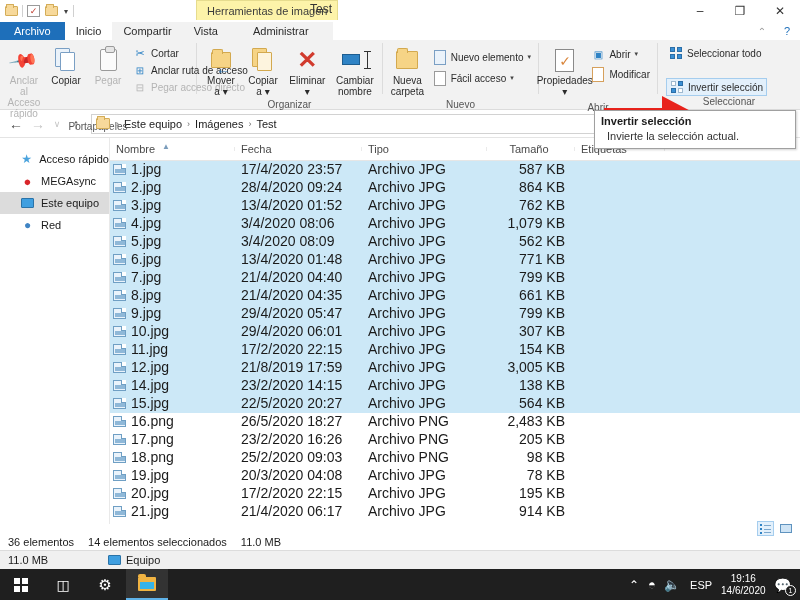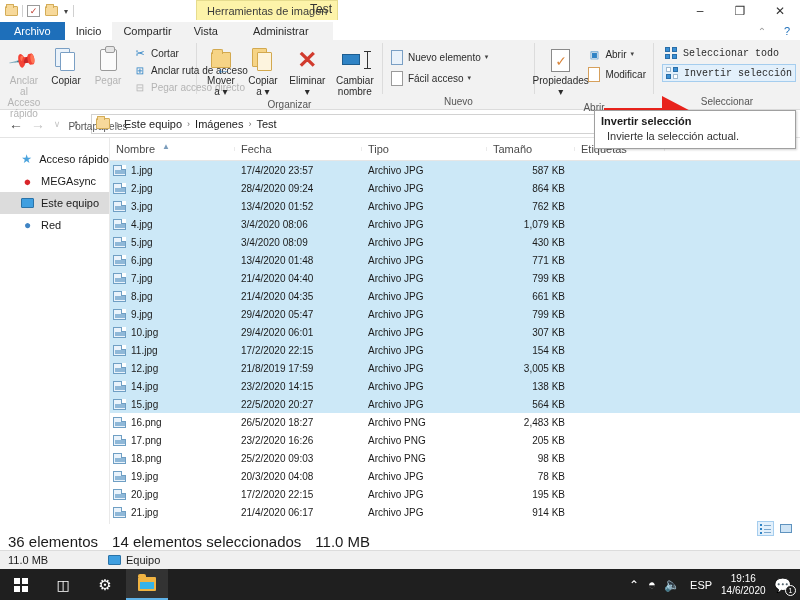--- a/index.html
+++ b/index.html
@@ -149,21 +149,21 @@
     font-size:11px; color:#4a4a4a; background:#fff; position:relative; }
   .colhdr > div { padding-left:6px; position:relative; }
   .colhdr .sep { position:absolute; right:0; top:4px; bottom:4px; width:1px; background:#eaeaea; }
   .c-name { width:125px; }
   .c-date { width:127px; }
   .c-type { width:125px; }
   .c-size { width:88px; text-align:right; padding-right:10px; }
   .c-tags { width:90px; }
   .sortcaret { position:absolute; left:52px; top:-1px; font-size:8px; color:#7a9cbb; }
 
-  .row { display:flex; height:18px; align-items:center; font-size:10px; color:#1b1b1b; }
+  .row { display:flex; height:18px; align-items:flex-start; font-size:14px; color:#1b1b1b; }
   .row.selected { background:#cce8f7; }
   .row .r-name { width:125px; display:flex; align-items:center; gap:5px; padding-left:3px; }
   .row .r-date { width:127px; padding-left:6px; }
   .row .r-type { width:125px; padding-left:6px; }
   .row .r-size { width:88px; text-align:right; padding-right:10px; }
   .row .r-tags { width:90px; }
   .fileico {
     width:13px; height:11px; background:#eaf3fb; border:1px solid #6f9fc4; position:relative; flex:none;
   }
   .fileico::before {
@@ -172,21 +172,21 @@
   }
   .fileico::after {
     content:""; position:absolute; right:-1px; top:-1px; width:4px; height:4px;
     background:#fff; border-left:1px solid #6f9fc4; border-bottom:1px solid #6f9fc4;
   }
 
   
   .statuswrap { position:absolute; left:0; bottom:31px; width:800px; }
   .status-counts {
     height:17px; display:flex; align-items:center; gap:14px; padding-left:8px;
-    font-size:15px; color:#1b1b1b; background:#fff; position:relative;
+    font-size:11px; color:#1b1b1b; background:#fff; position:relative;
   }
   .viewbtns { position:absolute; right:6px; top:-12px; display:flex; gap:3px; }
   .vbtn { width:17px; height:15px; display:flex; align-items:center; justify-content:center; }
   .vbtn.active { background:#e3f0fb; border:1px solid #a5cdee; }
   .vico-det { width:11px;height:9px; position:relative; }
   .vico-det i{position:absolute;left:0;width:2px;height:2px;background:#2f83c5;}
   .vico-det b{position:absolute;left:4px;width:7px;height:1px;background:#7ba7cd;}
   .vico-big { width:12px;height:9px;background:#cfe4f5;border:1px solid #5f93bf; }
 
   .status-bar {
@@ -345,20 +345,27 @@
           <span>Cambiar</span>
           <span>nombre</span>
         </div>
       </div>
       <div class="rgroup-label">Organizar</div>
     </div>
     <div class="rsep"></div>
 
     <div class="rgroup" style="width:155px;">
       <div class="rgroup-body">
+        <div class="bigbtn" style="width:48px">
+          <div class="glyph">
+              <div class="ico-folder-y" style="width:22px;height:18px;"></div>
+            </div>
+          <span>Nueva</span>
+          <span>carpeta</span>
+        </div>
         <div class="smallcol" style="padding-top:6px;gap:5px;">
           <div class="smallbtn">
             <span class="sg">
                 <span class="ico-doc-s" style="border-color:#7a9fc4;background:#eaf2fa"></span>
               </span>
             <span>Nuevo elemento</span>
             <span class="caret">▾</span>
           </div>
           <div class="smallbtn">
             <span class="sg">
@@ -401,21 +408,21 @@
             <span>Historial</span>
           </div>
         </div>
       </div>
       <div class="rgroup-label">Abrir</div>
     </div>
     <div class="rsep"></div>
 
     <div class="rgroup" style="flex:1;">
       <div class="rgroup-body" style="padding-left:8px;">
-        <div class="smallcol" style="gap:3px;font-family:Liberation Mono, monospace;">
+        <div class="smallcol" style="gap:17px;">
           <div class="smallbtn">
             <span class="sg">
                 <span class="sel-ico">
                   <i></i>
                   <i></i>
                   <i></i>
                   <i></i>
                 </span>
               </span>
             <span>Seleccionar todo</span>
@@ -487,21 +494,21 @@
 
     <div class="listpane">
       <div class="colhdr">
         <div class="c-name">
           <span>Nombre</span>
           <span class="sortcaret">▲</span>
           <span class="sep"></span>
         </div>
         <div class="c-date"><span>Fecha</span><span class="sep"></span></div>
         <div class="c-type"><span>Tipo</span><span class="sep"></span></div>
-        <div class="c-size" style="text-align:left;padding-left:6px;"><span>Tamaño</span><span class="sep"></span></div>
+        <div class="c-size" style="text-align:center;padding-left:6px;"><span>Tamaño</span><span class="sep"></span></div>
         <div class="c-tags"><span>Etiquetas</span><span class="sep"></span></div>
       </div>
       <div id="rows">
           <div class="row selected">
             <div class="r-name">
               <span class="fileico"></span>
               <span>1.jpg</span>
             </div>
             <div class="r-date">17/4/2020 23:57</div>
             <div class="r-type">Archivo JPG</div>
@@ -538,21 +545,21 @@
             <div class="r-size">1,079 KB</div>
             <div class="r-tags"></div>
           </div>
           <div class="row selected">
             <div class="r-name">
               <span class="fileico"></span>
               <span>5.jpg</span>
             </div>
             <div class="r-date">3/4/2020 08:09</div>
             <div class="r-type">Archivo JPG</div>
-            <div class="r-size">430 KB</div>
+            <div class="r-size">562 KB</div>
             <div class="r-tags"></div>
           </div>
           <div class="row selected">
             <div class="r-name">
               <span class="fileico"></span>
               <span>6.jpg</span>
             </div>
             <div class="r-date">13/4/2020 01:48</div>
             <div class="r-type">Archivo JPG</div>
             <div class="r-size">771 KB</div>

